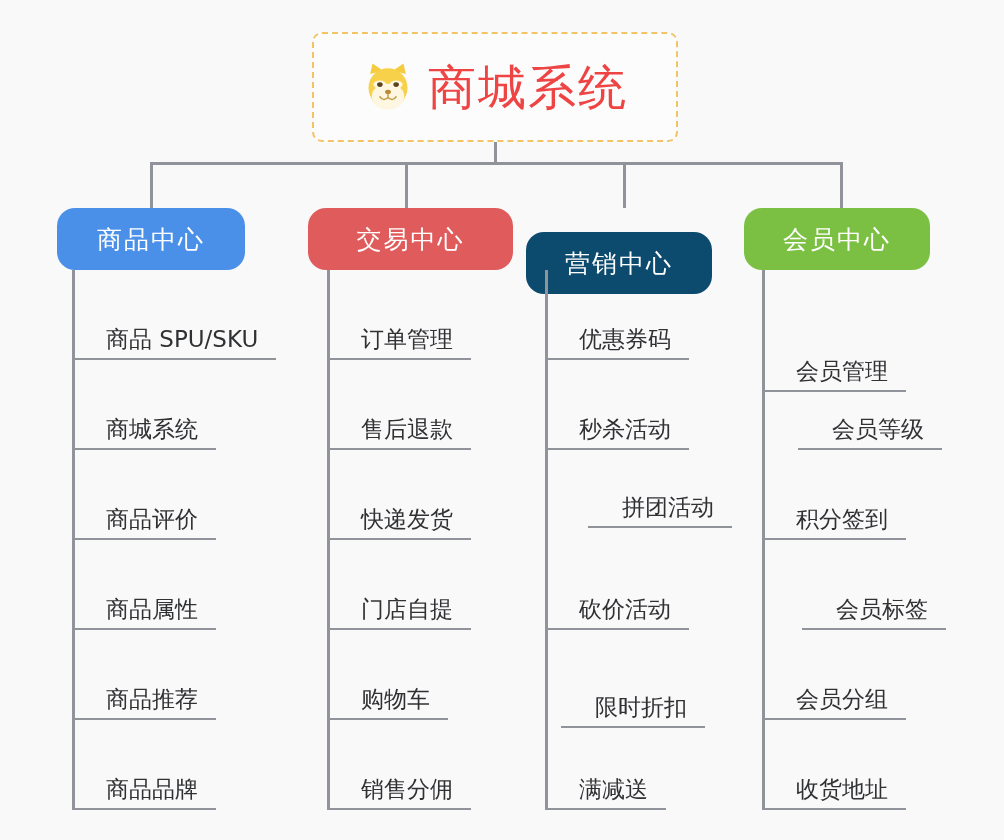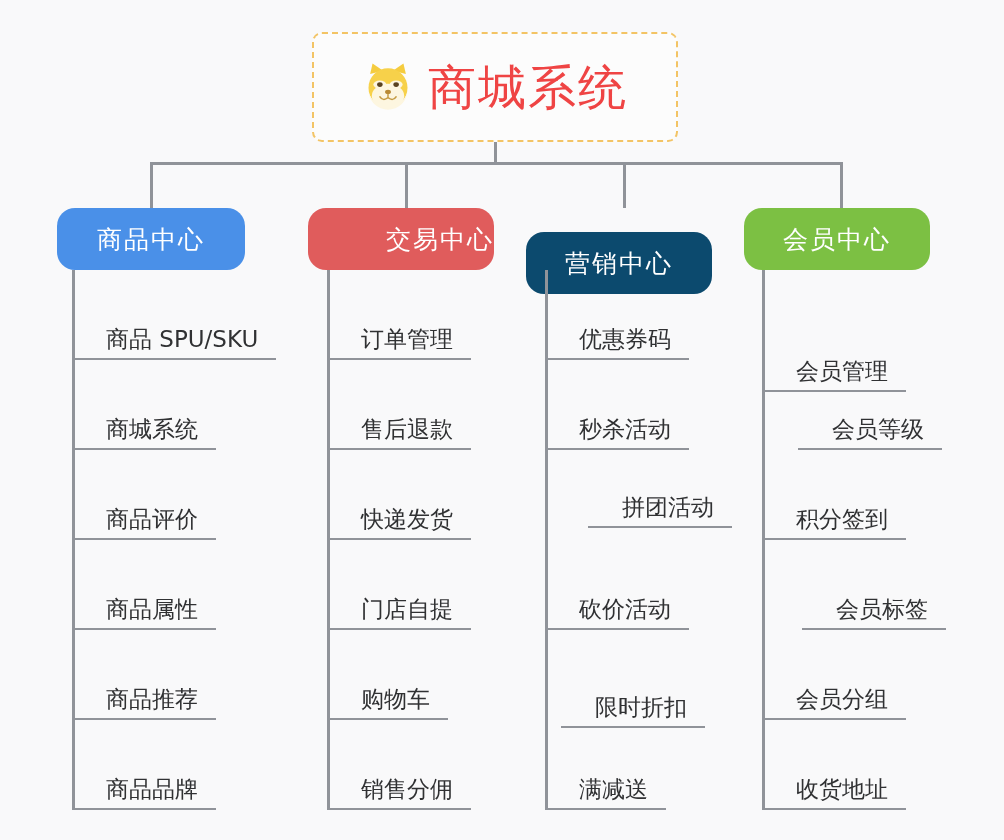--- a/index.html
+++ b/index.html
@@ -98,21 +98,21 @@
       <div class="conn conn-drop" style="left: 150px;"></div>
       <div class="conn conn-drop" style="left: 405px;"></div>
       <div class="conn conn-drop" style="left: 623px;"></div>
       <div class="conn conn-drop" style="left: 840px;"></div>
     </div>
 
   <div id="cats">
       <div class="cat-box" style="left: 57px; width: 188px; background: rgb(74, 144, 232);">
         <span>商品中心</span>
       </div>
-      <div class="cat-box" style="left: 308px; width: 186px; background: rgb(224, 92, 92); justify-content: flex-end;">
+      <div class="cat-box" style="left: 308px; width: 205px; background: rgb(224, 92, 92);">
         <span>交易中心</span>
       </div>
       <div class="cat-box" style="left: 526px; width: 186px; background: #0c4a6e; margin-top: 24px;">
         <span>营销中心</span>
       </div>
       <div class="cat-box" style="left: 744px; width: 186px; background: rgb(124, 192, 67);">
         <span>会员中心</span>
       </div>
     </div>
   <div id="cols">

